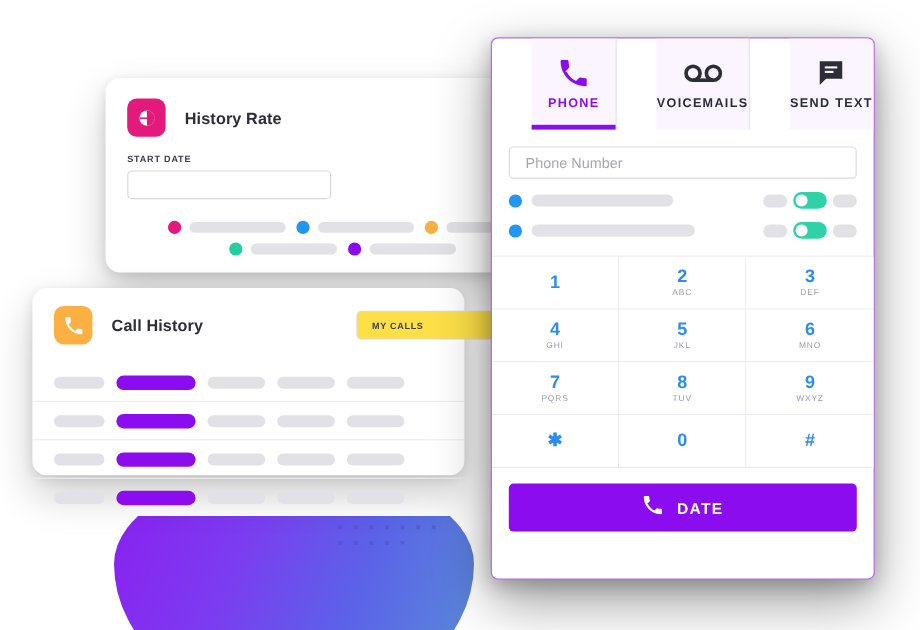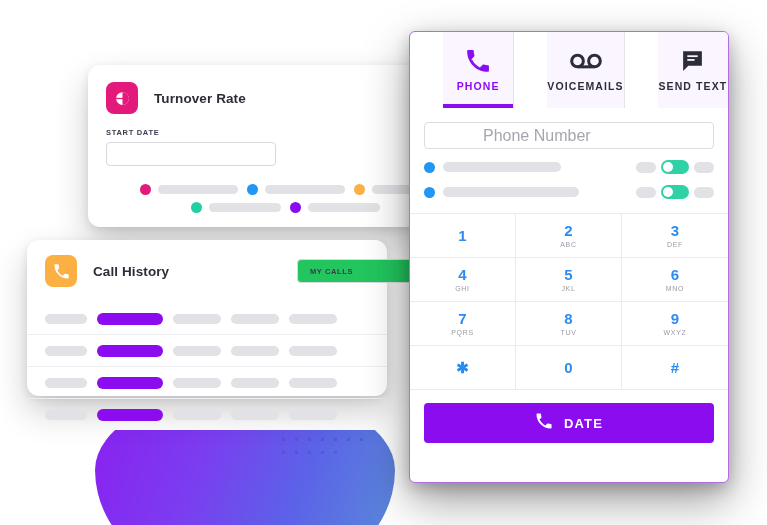--- a/index.html
+++ b/index.html
@@ -152,21 +152,21 @@
     margin-left: auto;
     margin-right: -60px;
     width: 150px;
     height: 24px;
     border: 1px solid #d8d8de;
     border-radius: 4px;
     display: flex;
     align-items: center;
     padding-left: 12px;
     box-sizing: border-box;
-    background: #22c55e;
+    background: #fde047;
   }
   .ch-select-label {
     font-size: 7.5px;
     font-weight: bold;
     letter-spacing: .6px;
     color: #3c3c4c;
   }
   .ch-rows { padding-top: 16px; }
   .ch-row {
     display: flex;
@@ -247,23 +247,22 @@
   .input-number {
     height: 27px;
     border: 1px solid #dcdce2;
     border-radius: 4px;
     display: flex;
     align-items: center;
     padding-left: 13px;
     box-sizing: border-box;
   }
   .input-number .ph {
-    font-size: 16px;
+    font-size: 12px;
     color: #a6a6b0;
-    margin-left: 45px;
   }
   .callerid-row {
     display: flex;
     align-items: center;
     margin-top: 12px;
   }
   .callerid-label {
     font-size: 10px;
     font-weight: bold;
     color: #6f6f7c;
@@ -395,21 +394,21 @@
 
   <div class="card" id="card-turnover">
     <div class="card-head">
       <div class="sq-icon pink">
         <svg width="17" height="17" viewBox="0 0 24 24" aria-hidden="true">
           <circle cx="12" cy="12" r="9" fill="#ffffff"></circle>
           <path d="M12 3 A9 9 0 0 1 12 21 Z" fill="#e4197c"></path>
           <rect x="3" y="11.1" width="18" height="1.8" fill="#e4197c"></rect>
         </svg>
       </div>
-      <div class="card-title">Turnover Rate</div>
+      <div class="card-title">History Rate</div>
     </div>
 
     <div class="date-row">
       <div class="date-field">
         <div class="date-label">START DATE</div>
         <div class="date-box"></div>
       </div>
     </div>
 
     <div class="legend">

